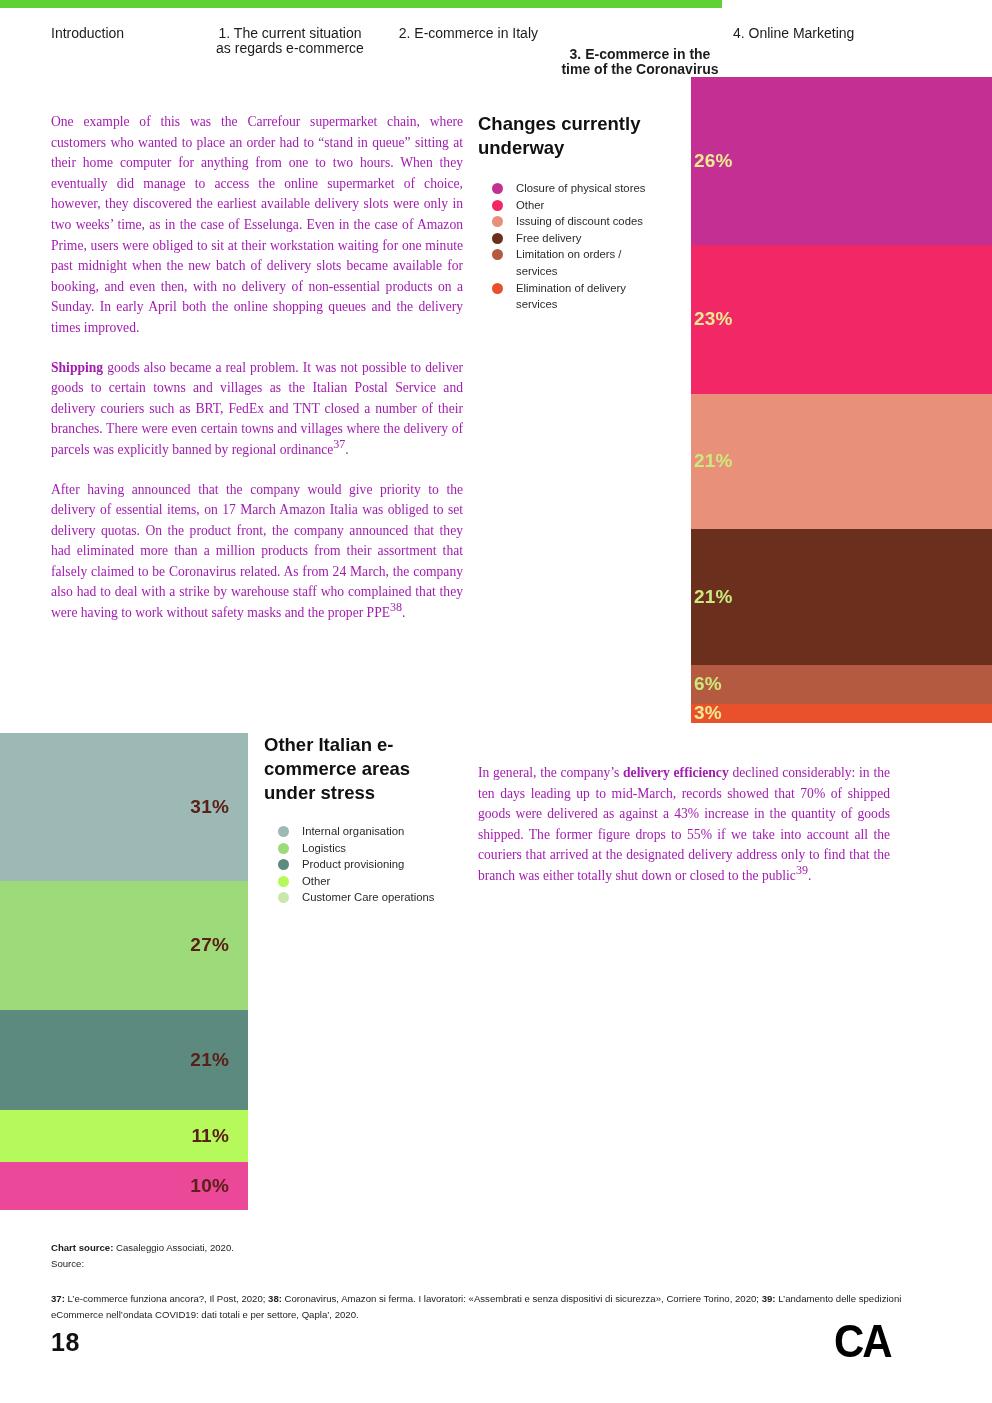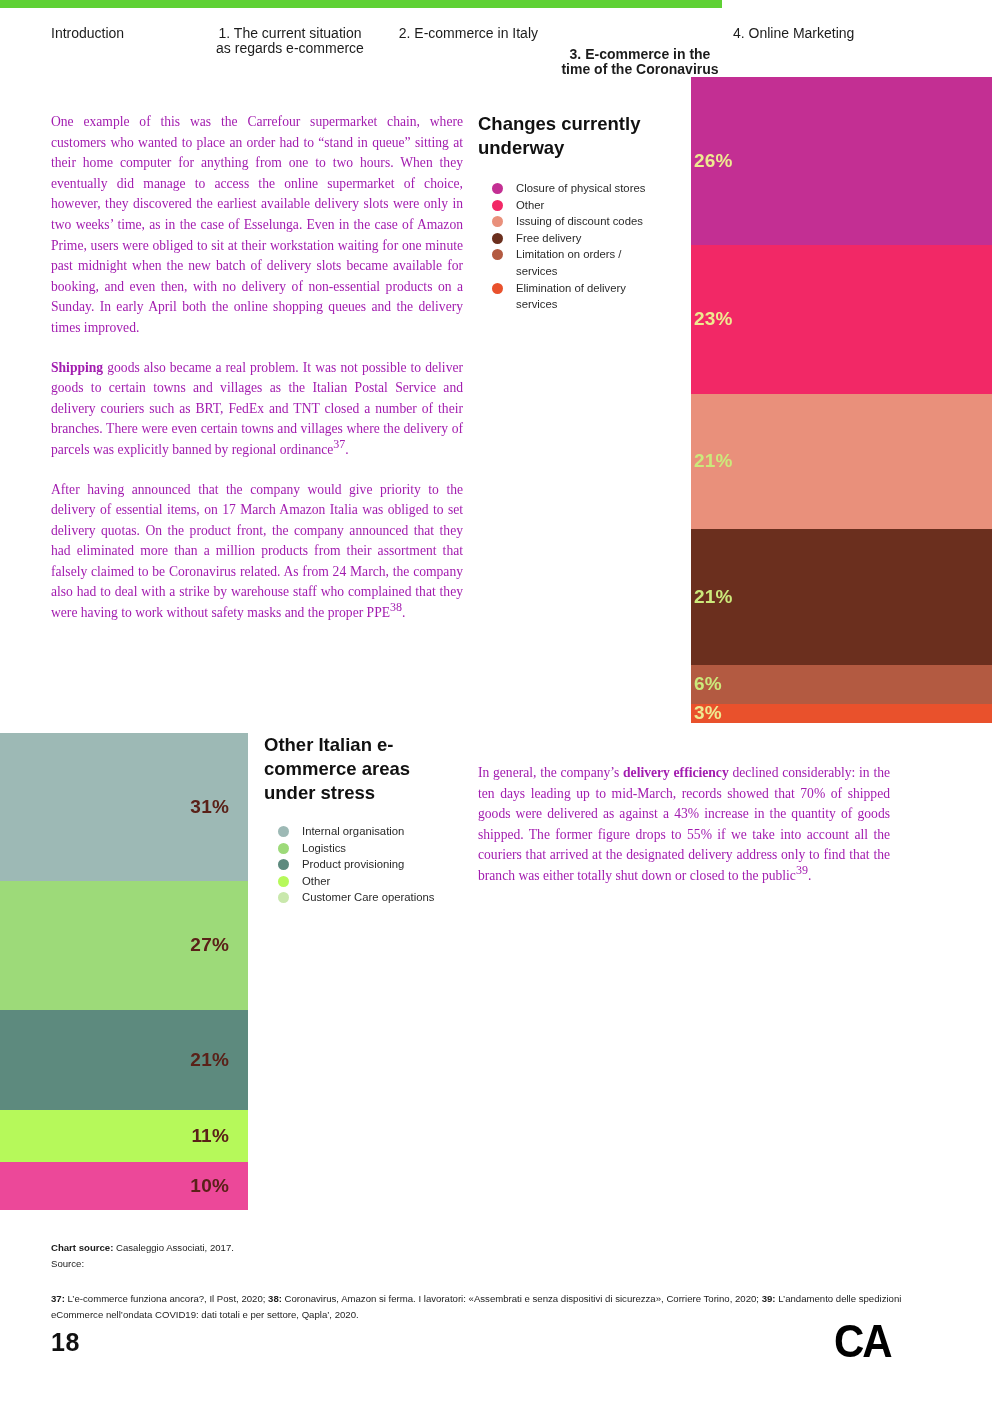--- a/index.html
+++ b/index.html
@@ -273,19 +273,19 @@
     <li><span class="swatch" style="background:#b6f95a"></span><span>Other</span></li>
     <li><span class="swatch" style="background:#c9e8ac"></span><span>Customer Care operations</span></li>
   </ul>
 </div>
 
 <div class="body-col-right">
   <p class="para"><span>In general, the company’s </span><b>delivery efficiency</b><span> declined considerably: in the ten days leading up to mid-March, records showed that 70% of shipped goods were delivered as against a 43% increase in the quantity of goods shipped. The former figure drops to 55% if we take into account all the couriers that arrived at the designated delivery address only to find that the branch was either totally shut down or closed to the public</span><sup>39</sup><span>.</span></p>
 </div>
 
 <div class="footnotes">
-  <p class="fn-line"><b>Chart source:</b><span> Casaleggio Associati, 2017.</span></p>
+  <p class="fn-line"><b>Chart source:</b><span> Casaleggio Associati, 2020.</span></p>
   <p class="fn-line">Source:</p>
   <p class="fn-refs"><b>37:</b><span> L’e-commerce funziona ancora?, Il Post, 2020; </span><b>38:</b><span> Coronavirus, Amazon si ferma. I lavoratori: «Assembrati e senza dispositivi di sicurezza», Corriere Torino, 2020; </span><b>39:</b><span> L’andamento delle spedizioni eCommerce nell’ondata COVID19: dati totali e per settore, Qapla’, 2020.</span></p>
 </div>
 
 <div class="page-num">18</div>
 <div class="logo">CA</div>
 
 </body></html>

